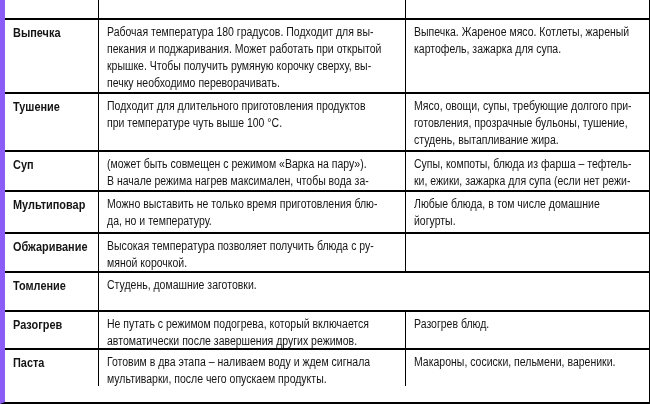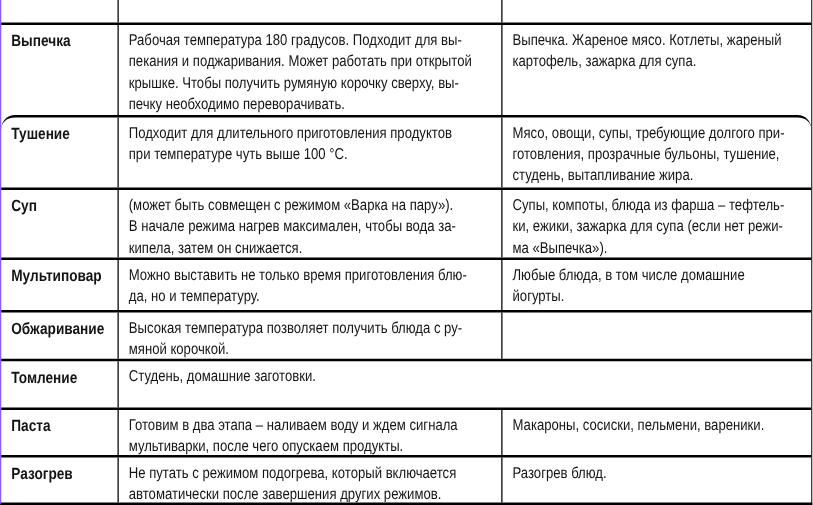--- a/index.html
+++ b/index.html
@@ -5,35 +5,35 @@
   * { box-sizing: border-box; margin: 0; padding: 0; }
   html, body {
     width: 650px; height: 404px;
     background: #ffffff;
     font-family: "Liberation Sans", "DejaVu Sans", sans-serif;
     color: #141414;
     overflow: hidden;
   }
   .table {
     width: 650px; height: 404px;
-    border-left: 1px solid #8b5cf6;
+    border-left: 5px solid #8b5cf6;
     border-right: 1px solid #000;
     border-bottom: 2px solid #000;
     background: #fff;
   }
   .tr {
     display: grid;
     grid-template-columns: 94px 307px 247px;
     border-top: 2px solid #000;
   }
   .tr.first { border-top: none; }
   .r0 { height: 18px; }
   .r1 { height: 74px; }
-  .r2 { height: 58px; border-radius: 11px; }
-  .r3 { height: 56px; }
+  .r2 { height: 58px; }
+  .r3 { height: 40px; }
   .r4 { height: 42px; }
   .r5 { height: 39px; }
   .r6 { height: 39px; }
   .r7 { height: 38px; }
   .r8 { height: 38px; }
   .td {
     padding: 4px 4px 0 8px;
     overflow: hidden;
   }
   .td.mid, .td.left { border-right: 1px solid #000; }
@@ -160,47 +160,47 @@
     <div class="td left">
         <div class="txt mode-label">Томление</div>
       </div>
     <div class="td">
         <div class="txt">
           <div>Студень, домашние заготовки.</div>
         </div>
       </div>
   </div>
 
+  <div class="tr r8">
+    <div class="td left">
+        <div class="txt mode-label">Разогрев</div>
+      </div>
+    <div class="td mid">
+        <div class="txt">
+          <div>Не путать с режимом подогрева, который включается</div>
+          <div>автоматически после завершения других режимов.</div>
+        </div>
+      </div>
+    <div class="td">
+        <div class="txt">
+          <div>Разогрев блюд.</div>
+        </div>
+      </div>
+  </div>
+
   <div class="tr r7">
     <div class="td left">
         <div class="txt mode-label">Паста</div>
       </div>
     <div class="td mid">
         <div class="txt">
           <div>Готовим в два этапа – наливаем воду и ждем сигнала</div>
           <div>мультиварки, после чего опускаем продукты.</div>
         </div>
       </div>
     <div class="td">
         <div class="txt">
           <div>Макароны, сосиски, пельмени, вареники.</div>
         </div>
       </div>
   </div>
 
-  <div class="tr r8">
-    <div class="td left">
-        <div class="txt mode-label">Разогрев</div>
-      </div>
-    <div class="td mid">
-        <div class="txt">
-          <div>Не путать с режимом подогрева, который включается</div>
-          <div>автоматически после завершения других режимов.</div>
-        </div>
-      </div>
-    <div class="td">
-        <div class="txt">
-          <div>Разогрев блюд.</div>
-        </div>
-      </div>
-  </div>
-
 </div>
 
 </body></html>

